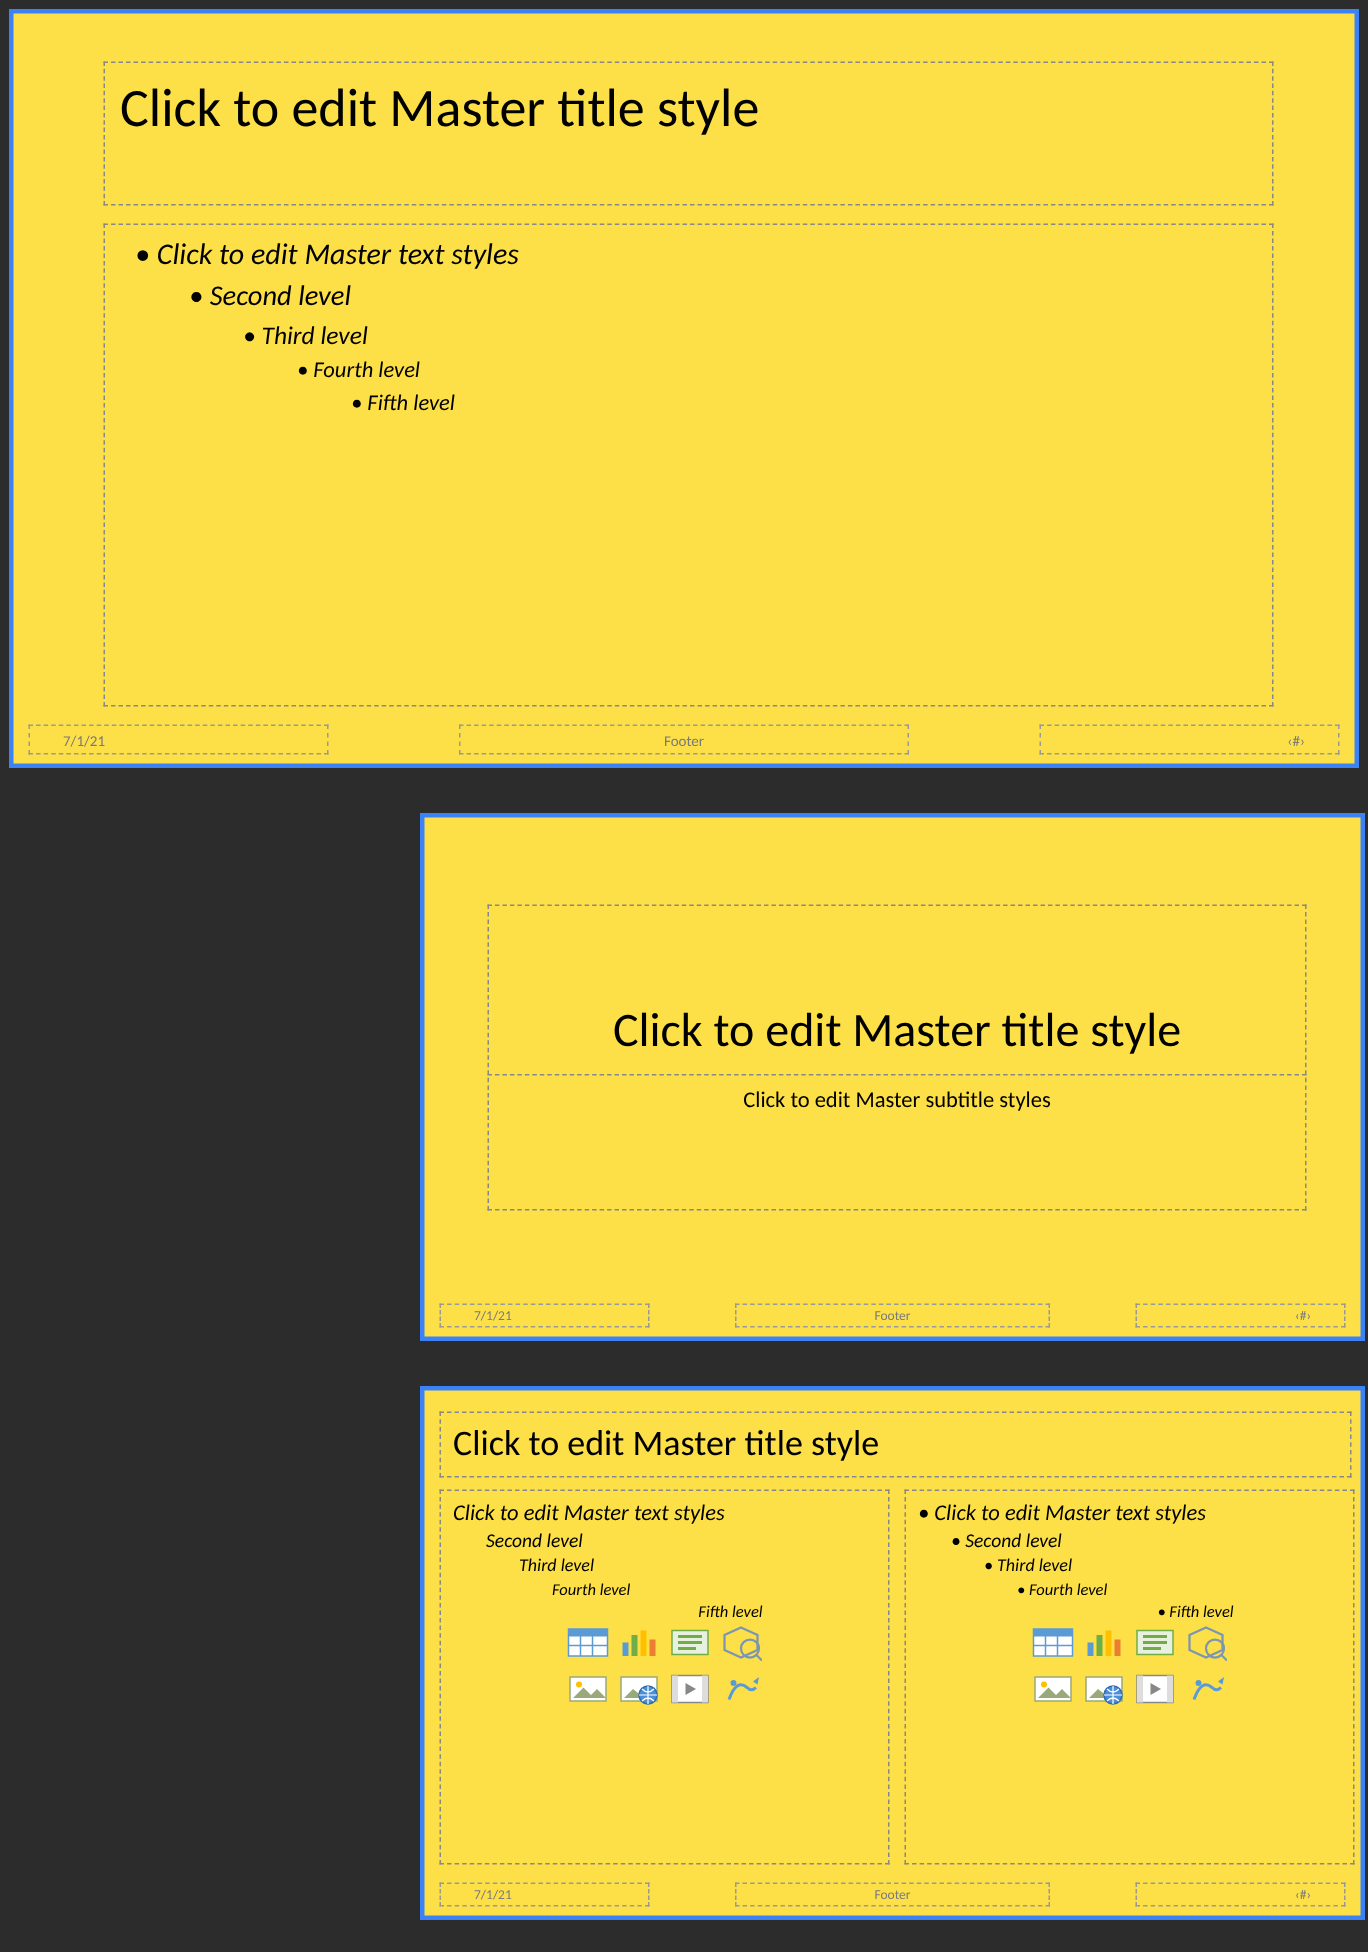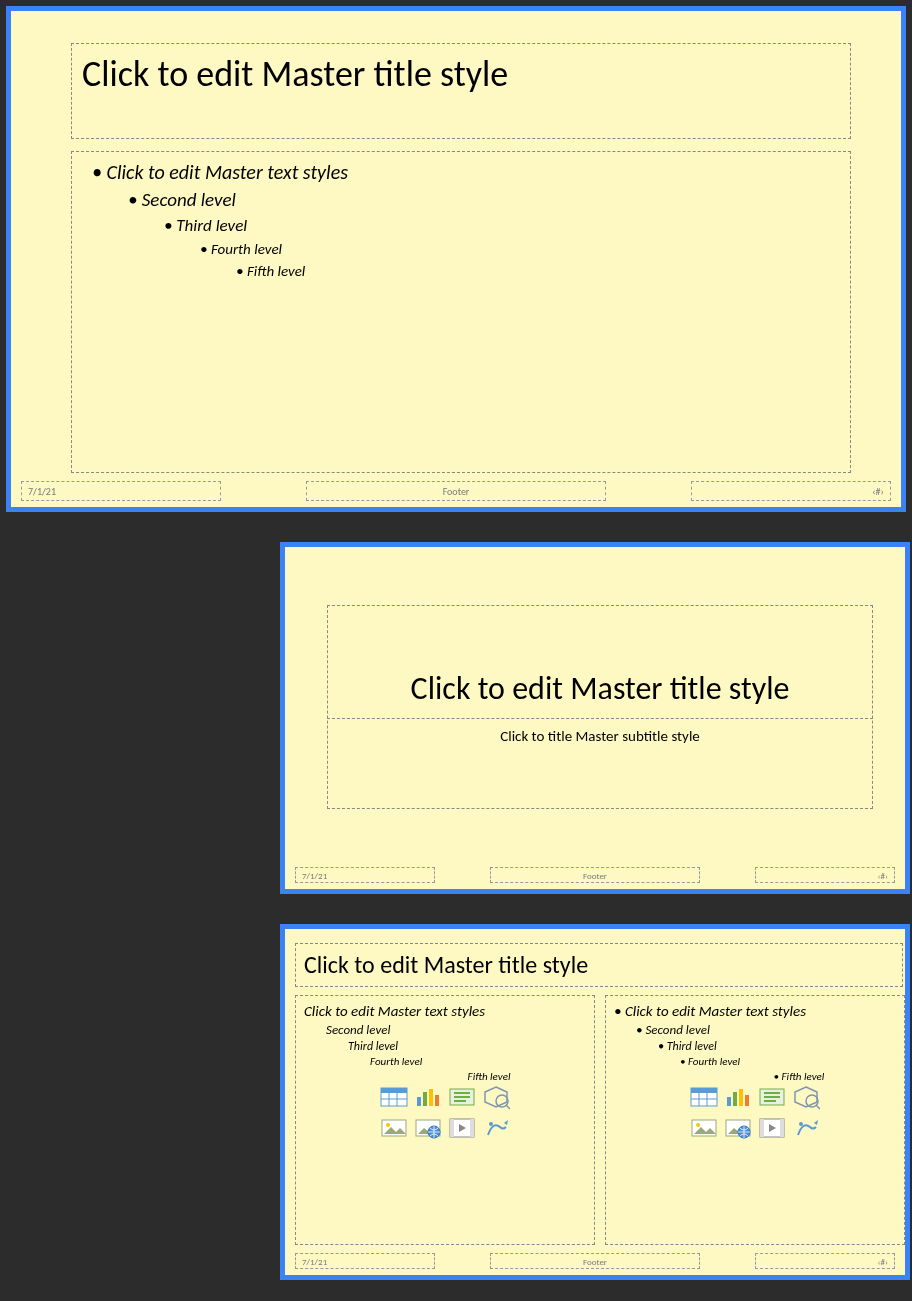--- a/index.html
+++ b/index.html
@@ -3,22 +3,22 @@
 <meta charset="utf-8">
 <style>
   * { box-sizing: border-box; margin: 0; padding: 0; }
   body {
     background: #2c2c2c;
     font-family: Calibri, 'Segoe UI', Arial, sans-serif;
     width: 912px;
     padding: 0;
   }
   .slide {
-    background: #fef9c3;
-    border: 5px solid #3b82f6;
+    background: #fde047;
+    border: 3px solid #3b82f6;
     position: relative;
   }
   .placeholder {
     border: 1px dashed #888;
     position: absolute;
     background: transparent;
   }
   .title-big {
     font-size: 36px;
     font-weight: 400;
@@ -34,21 +34,21 @@
     display: flex; justify-content: space-between;
     padding: 0 10px;
     gap: 14px;
   }
   .footer-box {
     border: 1px dashed #999;
     font-size: 10px;
     color: #7a7a7a;
     height: 20px;
     display: flex; align-items: center;
-    padding: 0 6px;
+    padding: 0 22px;
   }
   .icon-grid {
     display: grid;
     grid-template-columns: repeat(4, 30px);
     grid-template-rows: repeat(2, 26px);
     gap: 4px;
     margin: 2px auto 0;
     width: max-content;
   }
   .icon-cell { display:flex; align-items:center; justify-content:center; }
@@ -163,21 +163,21 @@
       </div>
   </div>
 </div>
 
 <div class="slide" id="slide2">
   <div class="placeholder" id="s2-outer"></div>
   <div class="placeholder" id="s2-title" style="border-top:none;border-left:none;border-right:none;">
     <span>Click to edit Master title style</span>
   </div>
   <div id="s2-sub" style="position:absolute;">
-    <span>Click to title Master subtitle style</span>
+    <span>Click to edit Master subtitle styles</span>
   </div>
   <div class="footer-row">
     <div class="footer-box" style="width:140px;">
         <span>7/1/21</span>
       </div>
     <div class="footer-box" style="width:210px;justify-content:center;">
         <span>Footer</span>
       </div>
     <div class="footer-box" style="width:140px;justify-content:flex-end;">
         <span>‹#›</span>

